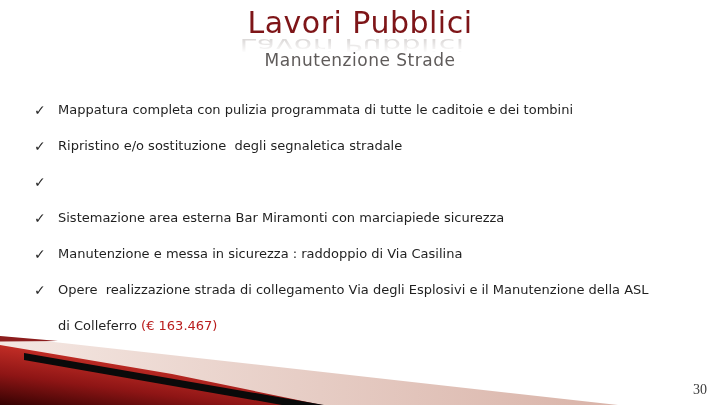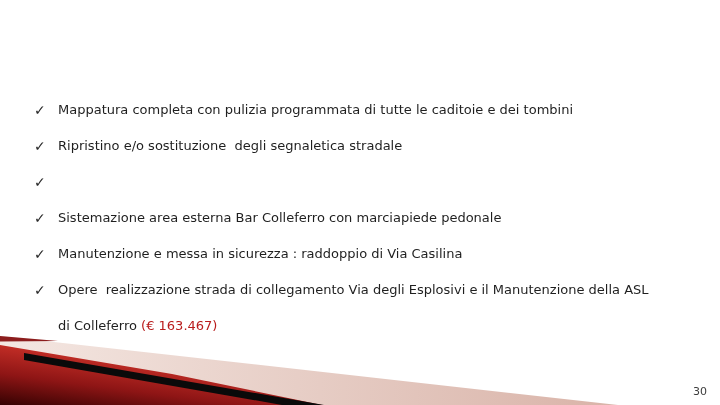--- a/index.html
+++ b/index.html
@@ -50,47 +50,54 @@
   }
   .item-text { white-space: pre; }
   .amount { color: #b91c1c; }
 
   
   .swoosh { position: absolute; left: 0; bottom: 0; width: 640px; height: 72px; z-index: 1; }
 
   
   .page-num {
     position: absolute; right: 13px; bottom: 7px;
-    font-size: 11px; color: #3c3c3c; z-index: 3;
+    font-size: 14px; color: #3c3c3c; z-index: 3; font-family: Liberation Serif, serif;
   }
 </style>
 </head>
 <body>
 
 <div class="slide">
 
+  <div class="header">
+    <div class="title">Lavori Pubblici</div>
+    <div class="reflection-clip">
+      <div class="reflection">Lavori Pubblici</div>
+    </div>
+    <div class="subtitle">Manutenzione Strade</div>
+  </div>
 
   <div class="bullets">
     <div class="bullet-row">
       <span class="check">✓</span>
       <span class="item-text">Mappatura completa con pulizia programmata di tutte le caditoie e dei tombini</span>
     </div>
 
     <div class="bullet-row">
       <span class="check">✓</span>
       <span class="item-text">Ripristino e/o sostituzione  degli segnaletica stradale</span>
     </div>
 
     <div class="bullet-row">
       <span class="check">✓</span>
     </div>
 
     <div class="bullet-row">
       <span class="check">✓</span>
-      <span class="item-text">Sistemazione area esterna Bar Colleferro con marciapiede pedonale</span>
+      <span class="item-text">Sistemazione area esterna Bar Miramonti con marciapiede sicurezza</span>
     </div>
 
     <div class="bullet-row">
       <span class="check">✓</span>
       <span class="item-text">Manutenzione e messa in sicurezza : raddoppio di Via Casilina</span>
     </div>
 
     <div class="bullet-row">
       <span class="check">✓</span>
       <span class="item-text">Opere  realizzazione strada di collegamento Via degli Esplosivi e il Manutenzione della ASL</span>

